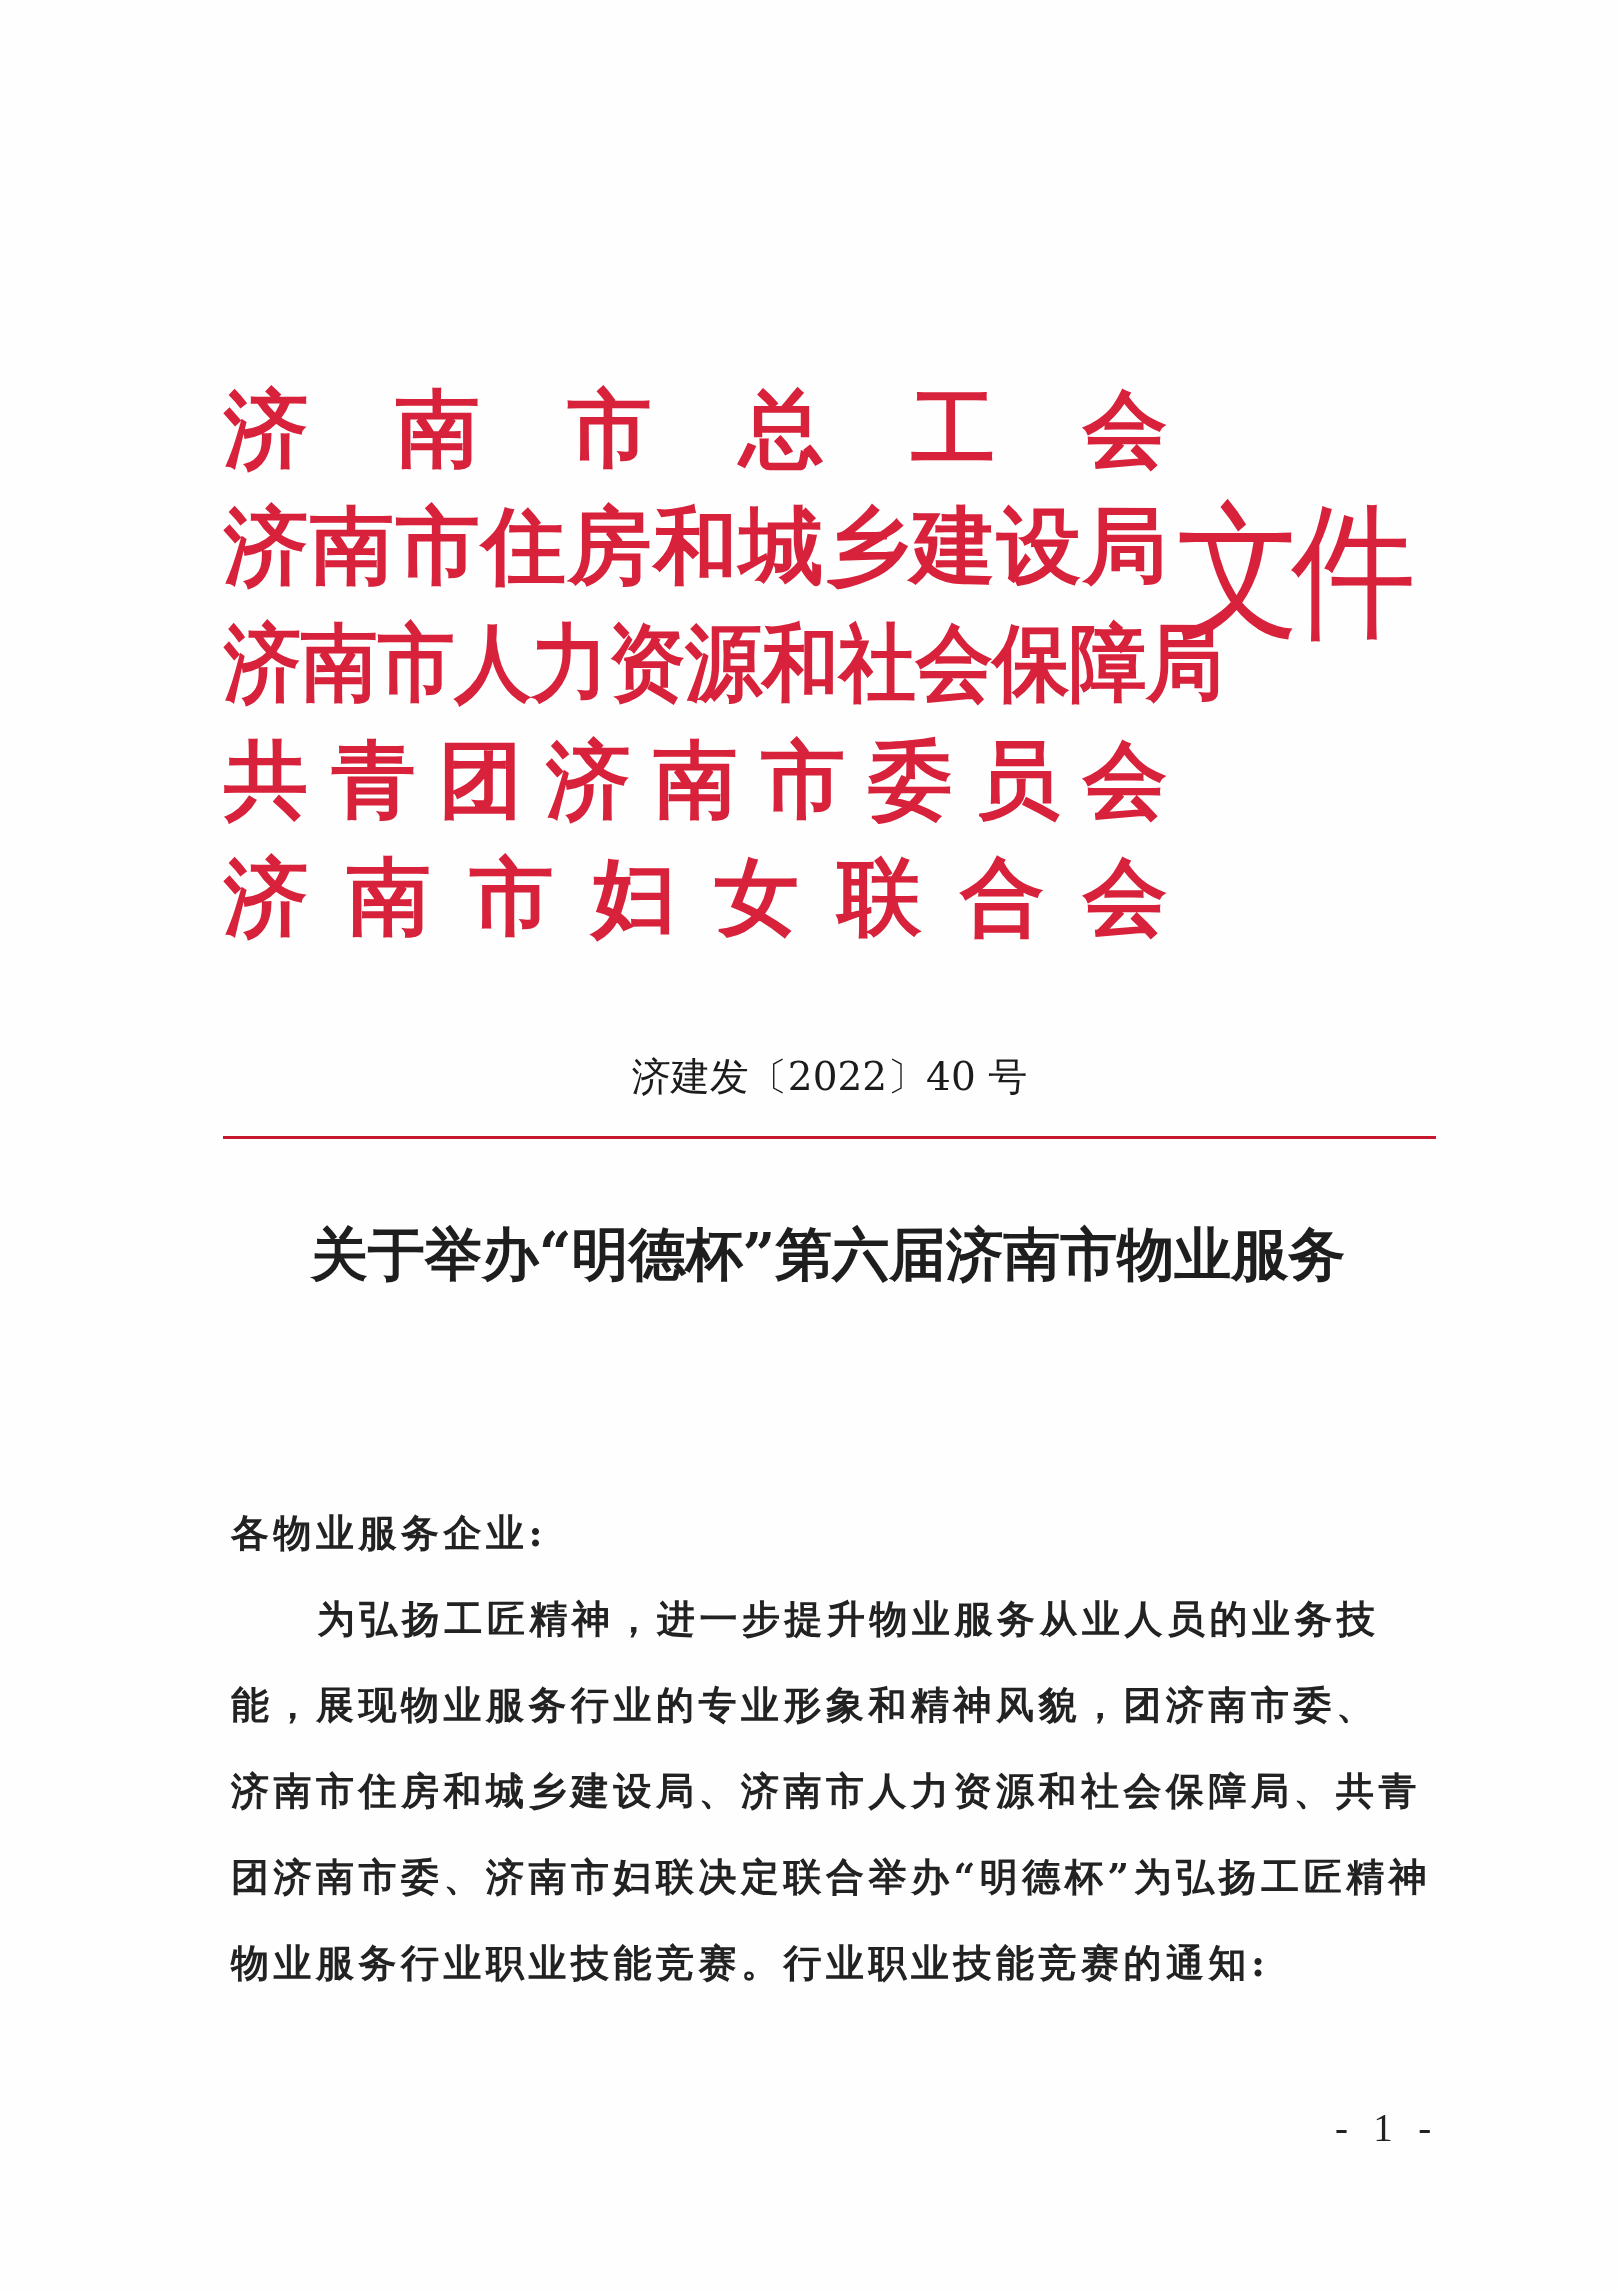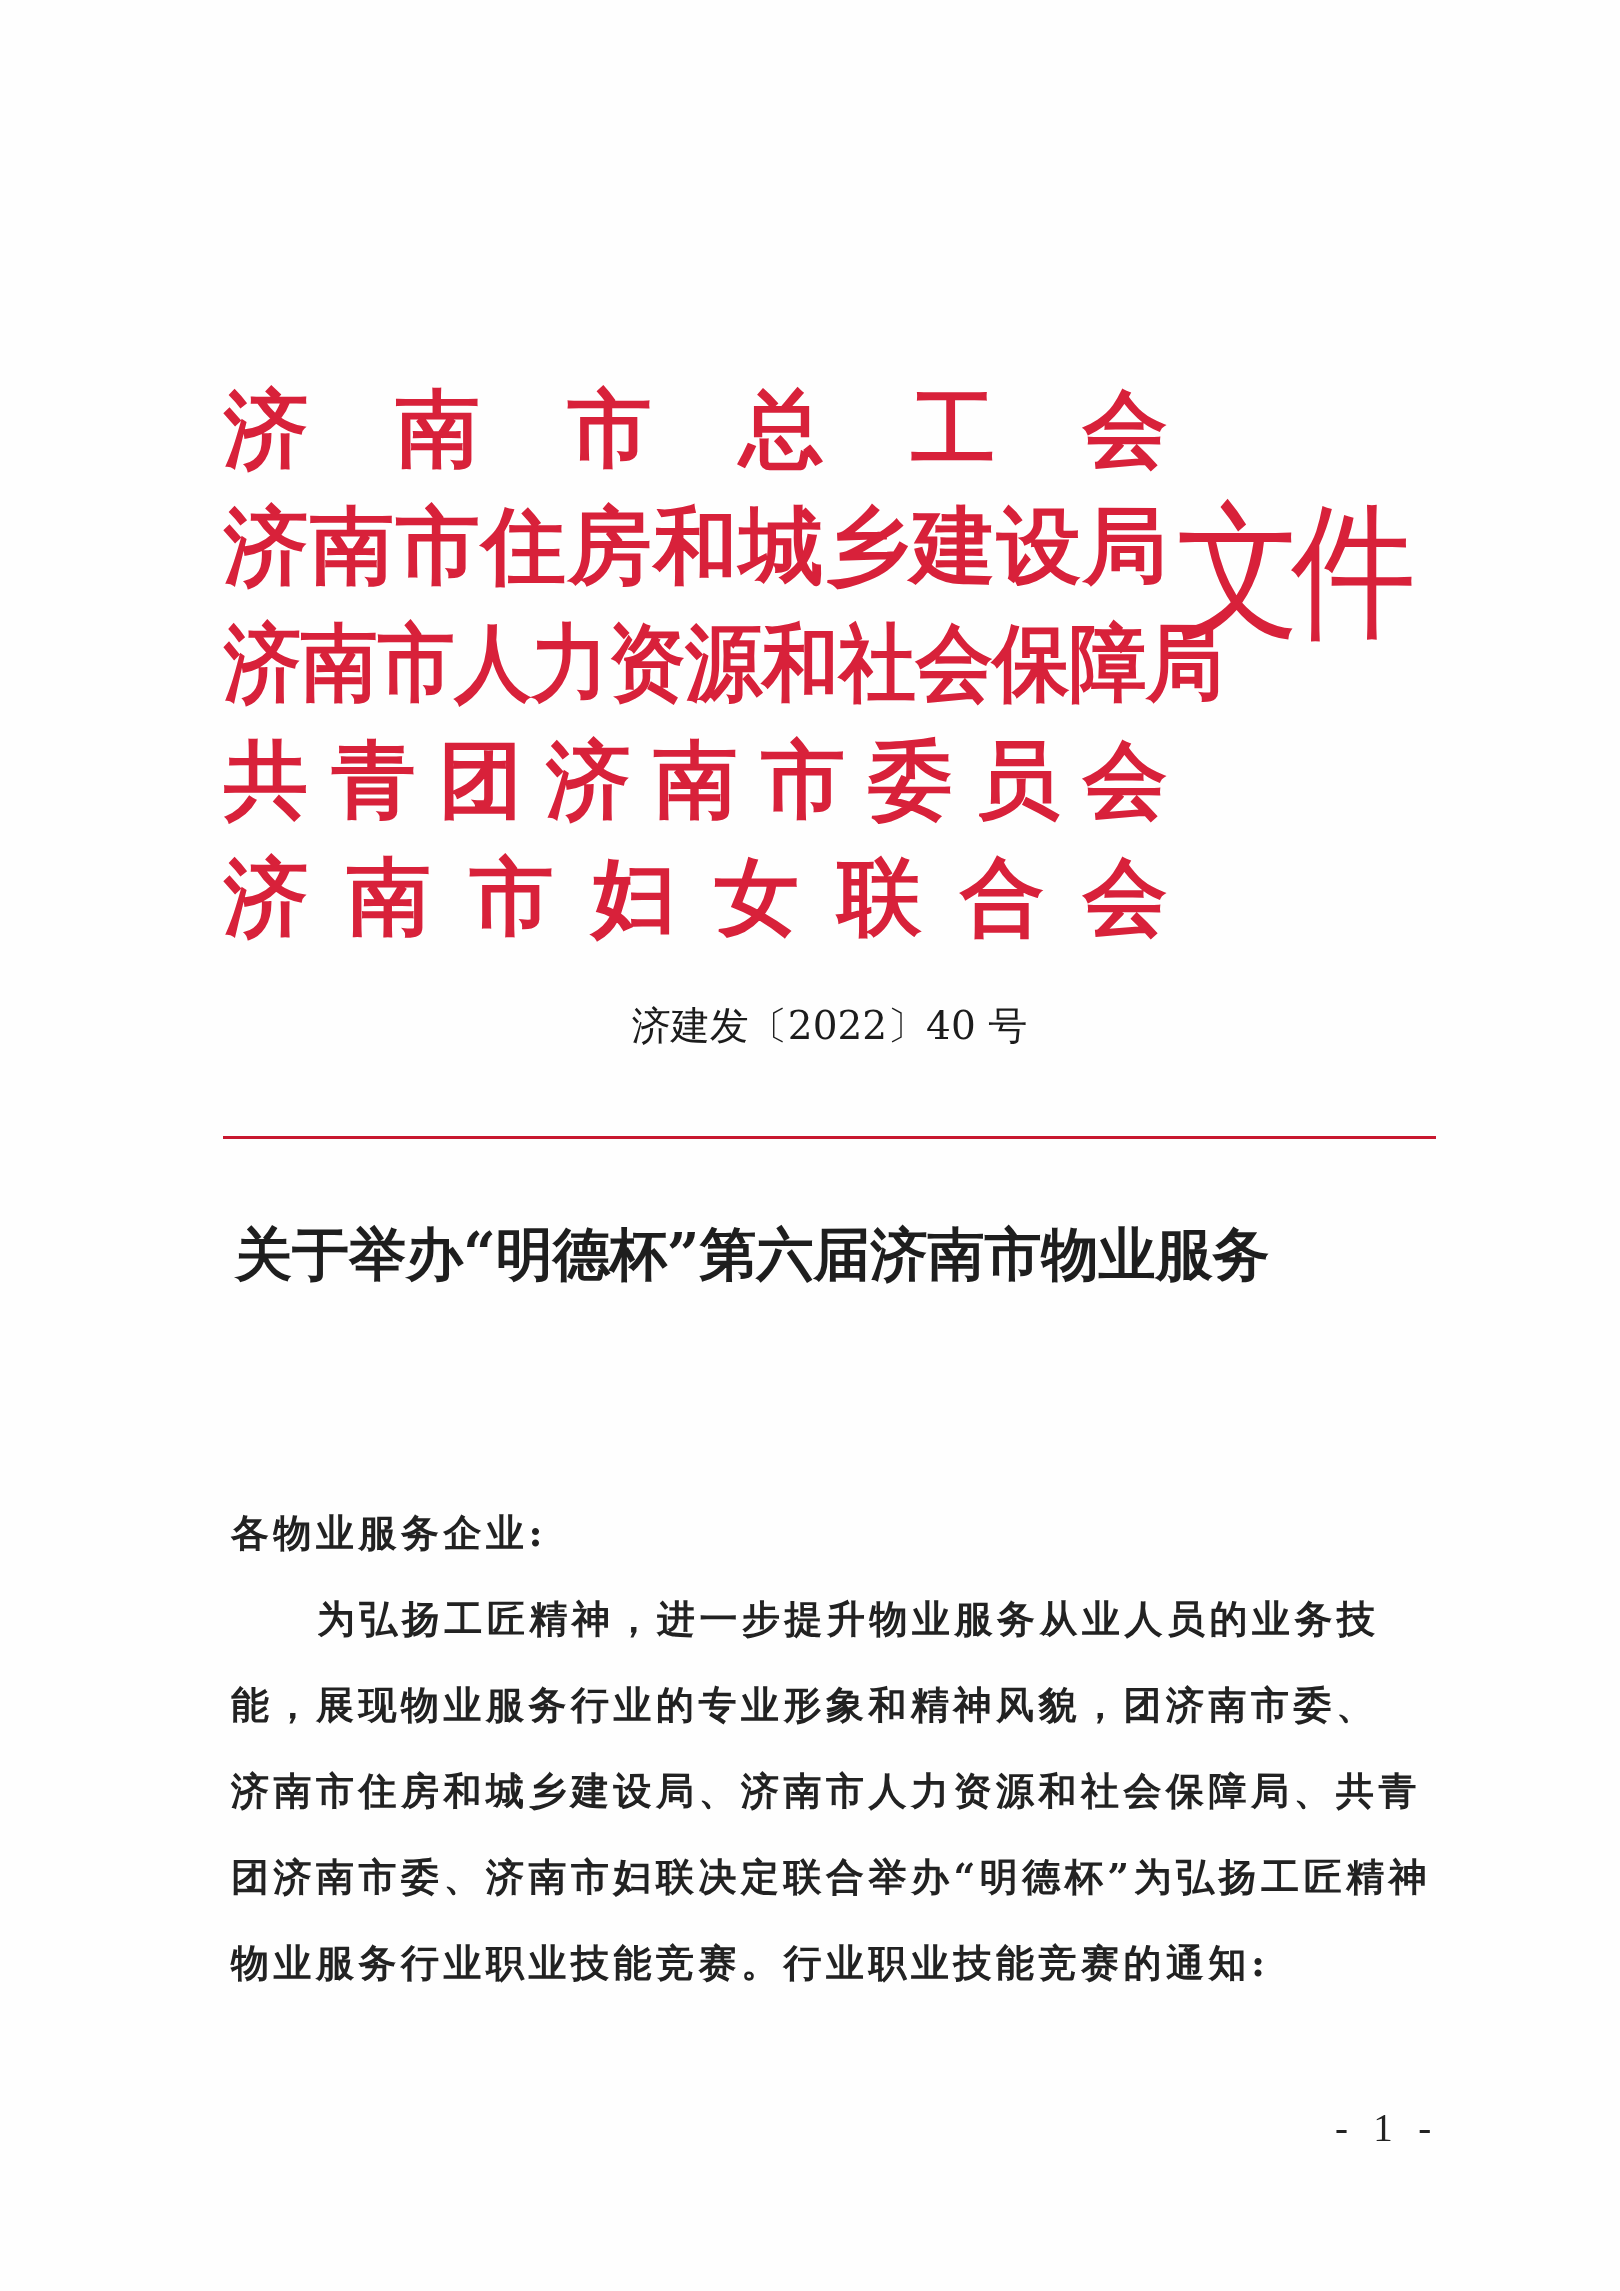--- a/index.html
+++ b/index.html
@@ -13,29 +13,29 @@
   }
   .head-row span { display: inline-block; }
   .head-row.condensed { width: 1029px; transform: scaleX(0.915); transform-origin: left center; }
   .wenjian {
     position: absolute; left: 1176px; top: 498px;
     font-family: "DejaVu Serif", "Liberation Serif", serif;
     font-size: 147px; line-height: 1; color: #d8213a; letter-spacing: -11.8px;
     transform: scaleX(0.85); transform-origin: left center;
   }
   .doc-number {
-    position: absolute; left: 0; width: 1620px; top: 1002px; text-align: center;
+    position: absolute; left: 0; width: 1620px; top: 1053px; text-align: center;
     font-family: "DejaVu Serif", "Liberation Serif", serif; font-size: 39px; color: #1c1c1c;
     line-height: 47px; padding-left: 39px; box-sizing: border-box;
   }
   .red-rule { position: absolute; left: 223px; top: 1136px; width: 1213px; height: 2.9px; background: #c8182f; }
   .title {
     position: absolute; left: 235px; width: 1186px; top: 1211px;
     font-family: "DejaVu Serif", "Liberation Serif", serif; font-weight: bold;
-    font-size: 57px; color: #1e1e1e; text-align: left; line-height: 85px;
+    font-size: 57px; color: #1e1e1e; text-align: center; line-height: 85px;
   }
   .title div { white-space: nowrap; }
   .body {
     position: absolute; left: 231px; top: 1490px; width: 1208px;
     font-family: "DejaVu Serif", "Liberation Serif", serif; font-size: 38px; color: #222;
     line-height: 86px;
     font-weight: bold;
   }
   .body .line { white-space: nowrap; letter-spacing: 4.5px; height: 86px; }
   .body .indent { padding-left: 86px; }

